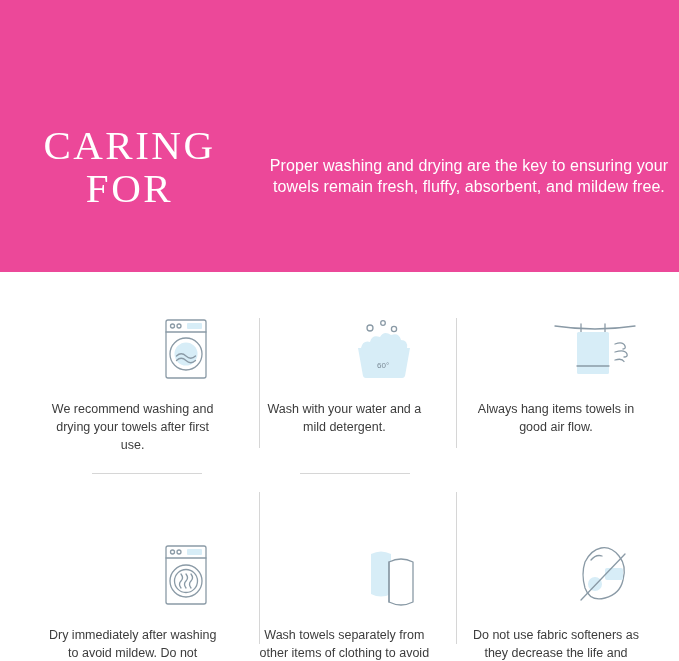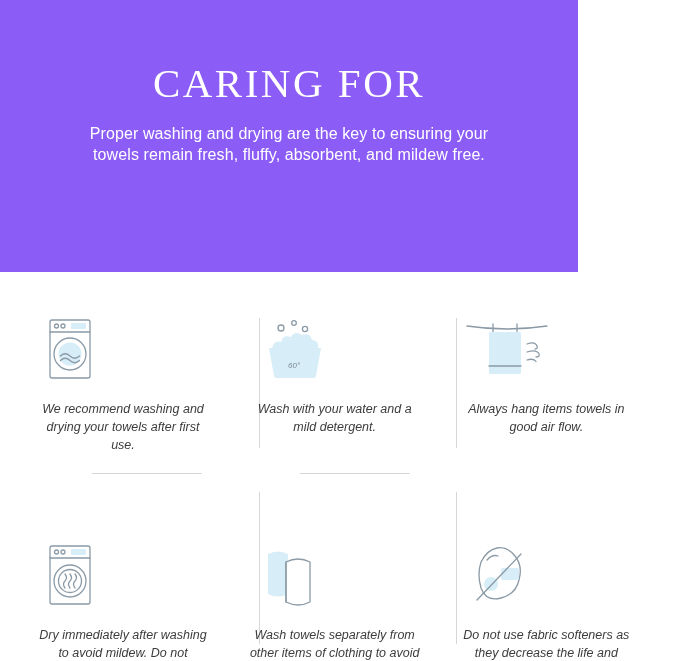--- a/index.html
+++ b/index.html
@@ -12,25 +12,25 @@
   .page {
     width: 679px;
     height: 661px;
     position: relative;
     overflow: hidden;
     background: #ffffff;
   }
 
   
   .hero {
-    width: 578px;
+    width: 679px;
     height: 272px;
-    background: #8b5cf6;
+    background: #ec4899;
     display: flex;
-    flex-direction: column;
+    flex-direction: row;
     align-items: center;
     justify-content: flex-start;
     padding-top: 62px;
   }
   .hero-title {
     font-family: "Liberation Serif", serif;
     color: #ffffff;
     font-size: 41px;
     line-height: 43px;
     letter-spacing: 2.5px;
@@ -56,23 +56,22 @@
     position: relative;
     width: 679px;
     padding: 26px 22px 0 22px;
     display: grid;
     grid-template-columns: 1fr 1fr 1fr;
   }
   .cell {
     position: relative;
     display: flex;
     flex-direction: column;
-    align-items: flex-start;
+    align-items: flex-end;
     padding: 10px 16px 14px 16px;
-    font-style: italic;
   }
   .cell .icon-wrap {
     height: 78px;
     display: flex;
     align-items: flex-end;
     justify-content: center;
   }
   .cell .caption {
     margin-top: 14px;
     font-size: 12.5px;

